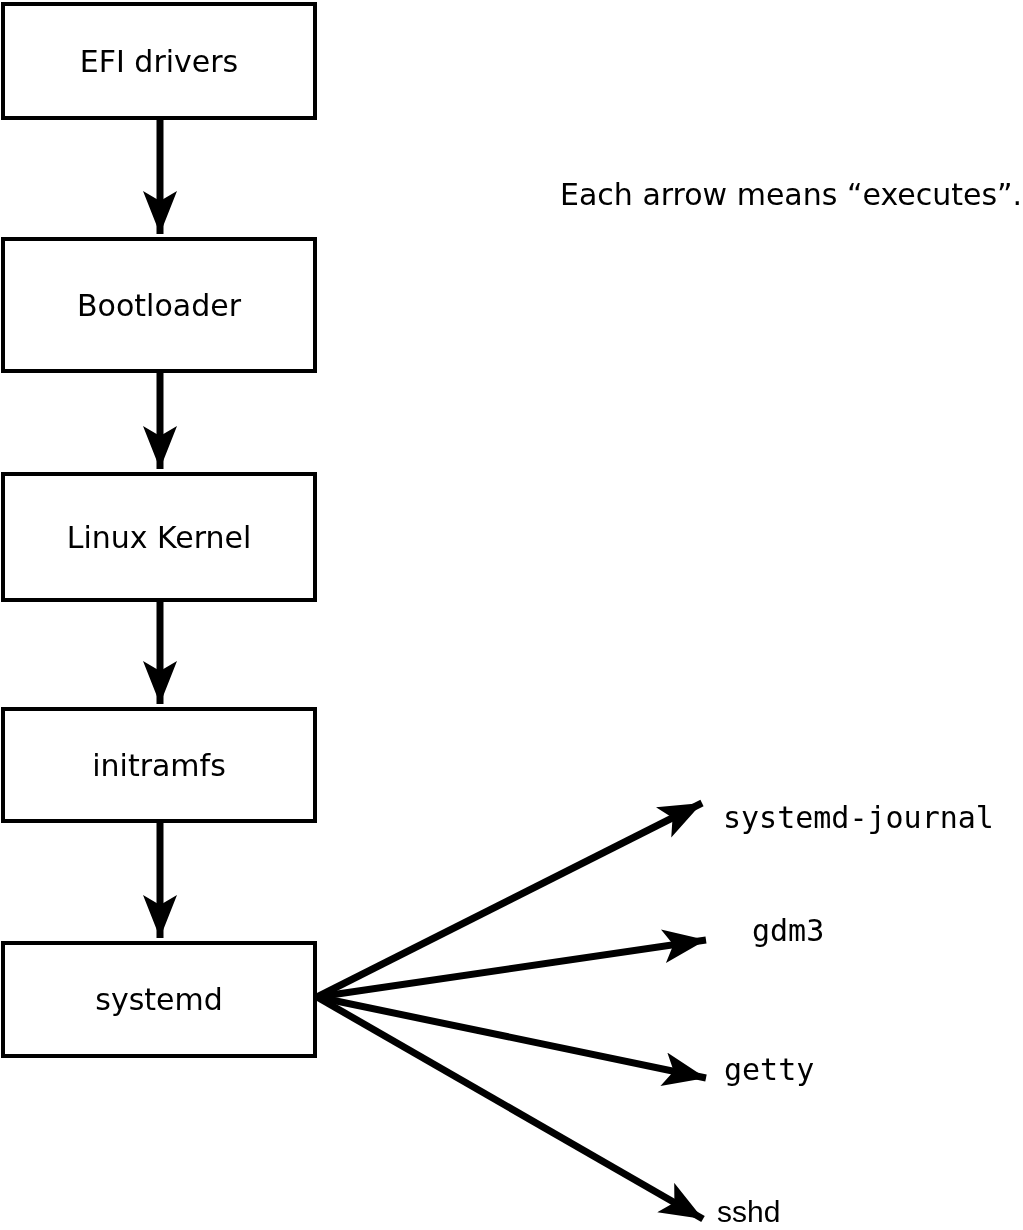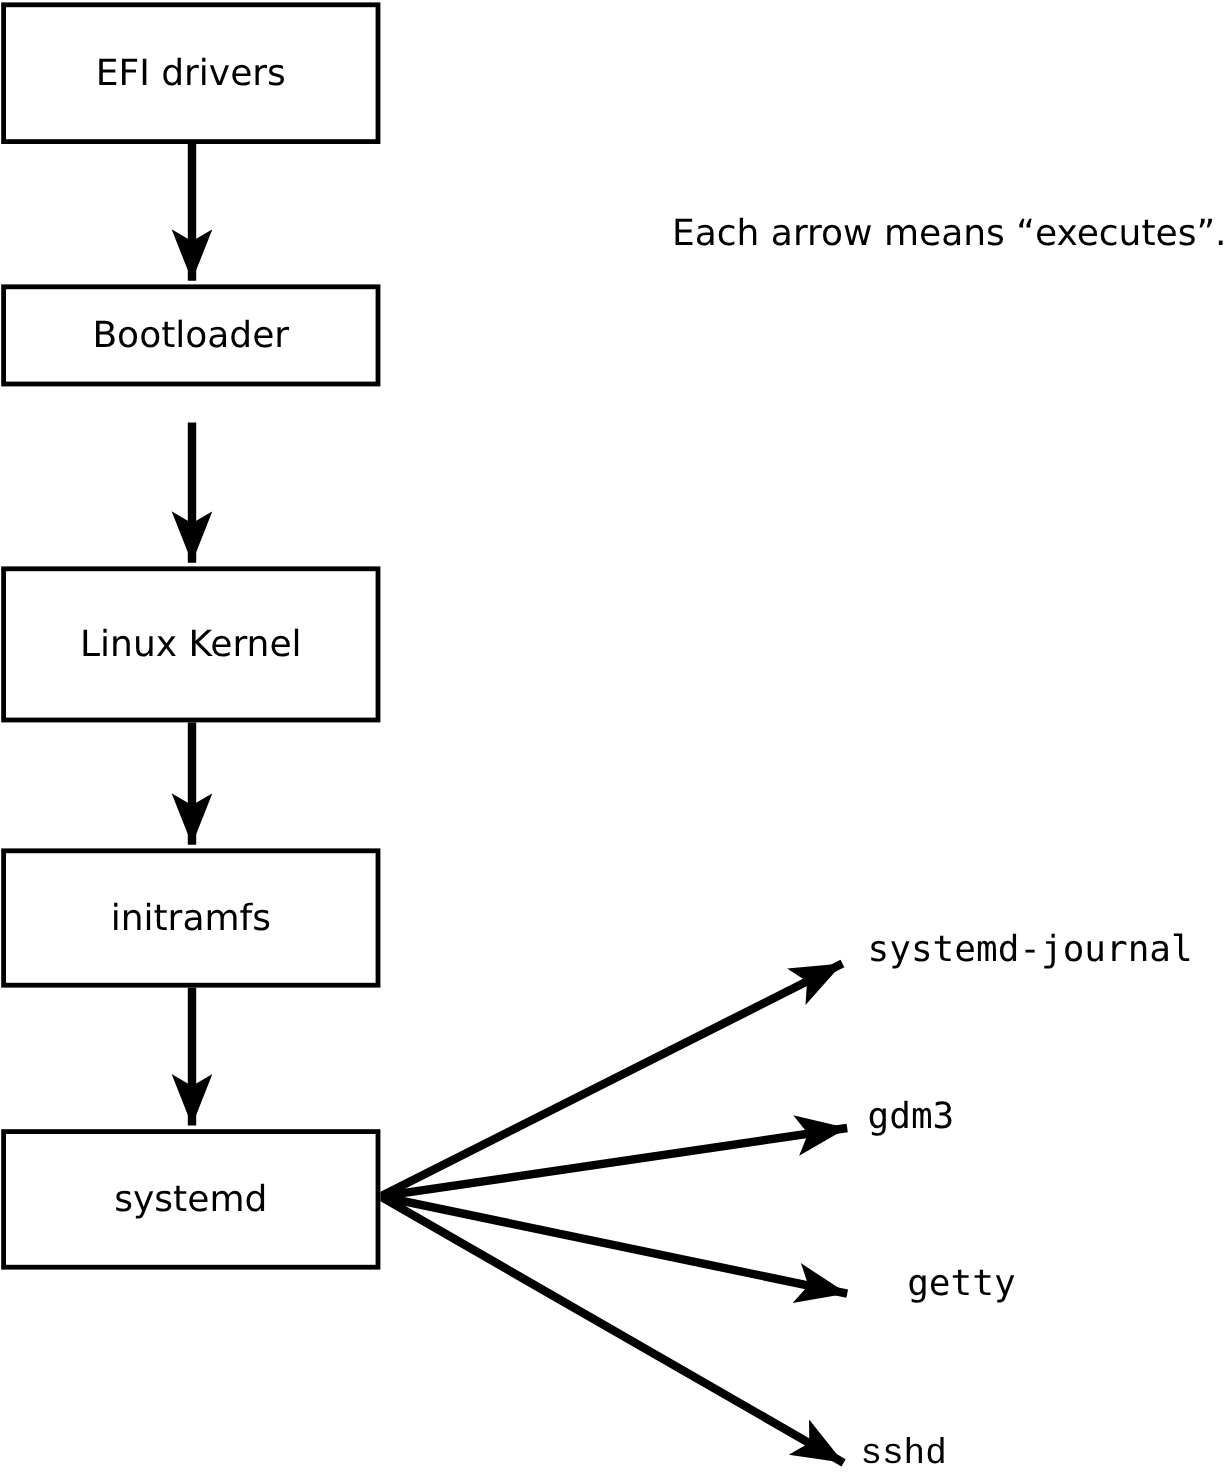--- a/index.html
+++ b/index.html
@@ -53,21 +53,21 @@
     position: absolute;
     font-size: 30px;
     line-height: 36px;
     color: var(--stroke, #000000);
     white-space: nowrap;
   }
   .target.mono {
     font-family: "DejaVu Sans Mono", monospace;
   }
   .target.sans {
-    font-family: Liberation Mono, monospace;
+    font-family: Liberation Sans, sans-serif;
   }
 </style>
 </head>
 <body>
 
 <div class="canvas">
 
   <svg class="arrows" width="1023" height="1230" viewBox="0 0 1023 1230" xmlns="http://www.w3.org/2000/svg">
     <defs>
       <marker id="arrowhead" markerUnits="userSpaceOnUse" markerWidth="46" markerHeight="36" refX="43" refY="17" orient="auto">
@@ -82,33 +82,33 @@
       <line x1="317" y1="997" x2="702" y2="803" marker-end="url(#arrowhead)"></line>
       <line x1="317" y1="997" x2="706" y2="940" marker-end="url(#arrowhead)"></line>
       <line x1="317" y1="997" x2="706" y2="1078" marker-end="url(#arrowhead)"></line>
       <line x1="317" y1="997" x2="703" y2="1219" marker-end="url(#arrowhead)"></line>
     </g>
   </svg>
 
   <div class="box" style="top:2px;height:118px">
     <span>EFI drivers</span>
   </div>
-  <div class="box" style="top:237px;height:85px">
+  <div class="box" style="top:237px;height:136px">
     <span>Bootloader</span>
   </div>
   <div class="box" style="top:472px;height:130px">
     <span>Linux Kernel</span>
   </div>
   <div class="box" style="top:707px;height:116px">
     <span>initramfs</span>
   </div>
   <div class="box" style="top:941px;height:117px">
     <span>systemd</span>
   </div>
 
   <div class="annotation">Each arrow means “executes”.</div>
 
-  <div class="target mono" style="left:723px;top:774px">systemd-journal</div>
-  <div class="target mono" style="left:723px;top:913px">gdm3</div>
-  <div class="target mono" style="left:756px;top:1052px">getty</div>
+  <div class="target mono" style="left:723px;top:800px">systemd-journal</div>
+  <div class="target mono" style="left:752px;top:913px">gdm3</div>
+  <div class="target mono" style="left:724px;top:1052px">getty</div>
   <div class="target sans" style="left:717px;top:1194px">sshd</div>
 
 </div>
 
 </body></html>

